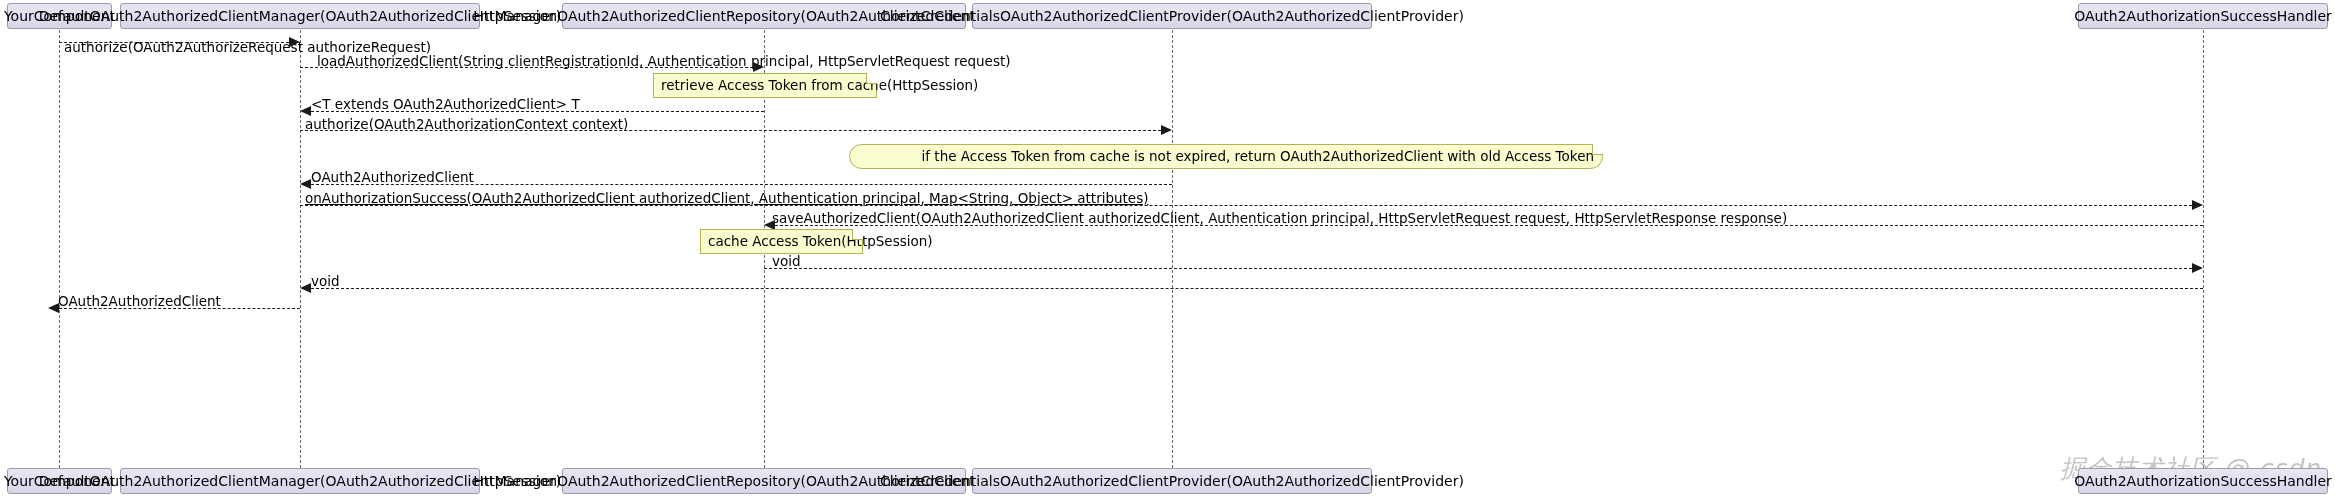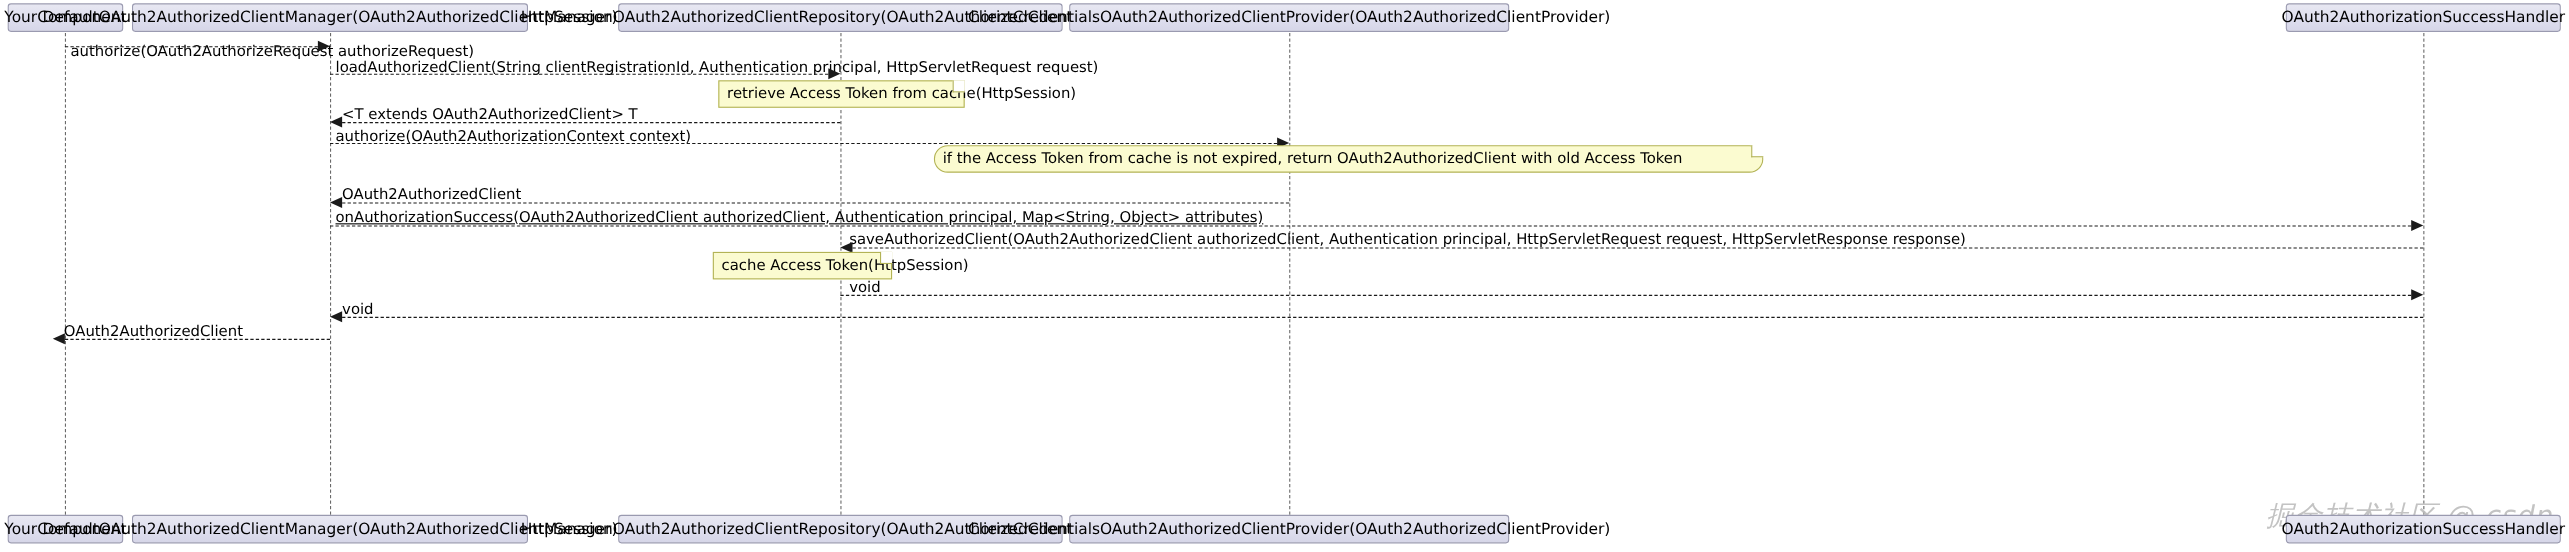--- a/index.html
+++ b/index.html
@@ -89,21 +89,21 @@
   .note .fold {
     position: absolute;
     top: -1px;
     right: -1px;
     width: 10px;
     height: 10px;
     background: #ffffff;
     border-left: 1px solid #b3b356;
     border-bottom: 1px solid #b3b356;
   }
-  .note-line { display: block; }
+  .note-line { display: block; text-align: right; }
 
   
   .watermark {
     position: absolute;
     font-size: 25px;
     color: #b9b9b9;
     white-space: nowrap;
     font-style: italic;
     letter-spacing: 1px;
     opacity: 0.85;
@@ -134,55 +134,55 @@
   <div class="lifeline" style="left:59px;"></div>
   <div class="lifeline" style="left:300px;"></div>
   <div class="lifeline" style="left:764px;"></div>
   <div class="lifeline" style="left:1172px;"></div>
   <div class="lifeline" style="left:2203px;"></div>
 
   <div class="msg-label" style="left:64px; top:30px;margin-top:11px;">authorize(OAuth2AuthorizeRequest authorizeRequest)</div>
   <div class="msg-line" style="left:59px; top:42px; width:230px;"></div>
   <div class="arrow-head right" style="left:289px; top:37px;"></div>
 
-  <div class="msg-label" style="left:305px; top:55px;">loadAuthorizedClient(String clientRegistrationId, Authentication principal, HttpServletRequest request)</div>
+  <div class="msg-label" style="left:317px; top:55px;">loadAuthorizedClient(String clientRegistrationId, Authentication principal, HttpServletRequest request)</div>
   <div class="msg-line" style="left:300px; top:67px; width:453px;"></div>
   <div class="arrow-head right" style="left:753px; top:62px;"></div>
 
   <div class="note" style="left:653px; top:73px; width:224px;">
     <span class="fold"></span>
     <span class="note-line">retrieve Access Token from cache(HttpSession)</span>
   </div>
 
   <div class="msg-label" style="left:311px; top:98px;">&lt;T extends OAuth2AuthorizedClient&gt; T</div>
   <div class="msg-line" style="left:311px; top:111px; width:453px;"></div>
   <div class="arrow-head left" style="left:300px; top:106px;"></div>
 
   <div class="msg-label" style="left:305px; top:118px;">authorize(OAuth2AuthorizationContext context)</div>
   <div class="msg-line" style="left:300px; top:130px; width:861px;"></div>
   <div class="arrow-head right" style="left:1161px; top:125px;"></div>
 
-  <div class="note" style="left:849px; top:132px; width:754px;border-radius:20px;">
+  <div class="note" style="left:849px; top:144px; width:754px;border-radius:20px;">
     <span class="fold"></span>
     <span class="note-line">if the Access Token from cache is not expired, return OAuth2AuthorizedClient with old Access Token</span>
   </div>
 
   <div class="msg-label" style="left:311px; top:171px;">OAuth2AuthorizedClient</div>
   <div class="msg-line" style="left:311px; top:184px; width:861px;"></div>
   <div class="arrow-head left" style="left:300px; top:179px;"></div>
 
   <div class="msg-label" style="left:305px; top:192px;text-decoration:underline;">onAuthorizationSuccess(OAuth2AuthorizedClient authorizedClient, Authentication principal, Map&lt;String, Object&gt; attributes)</div>
   <div class="msg-line" style="left:300px; top:205px; width:1892px;"></div>
   <div class="arrow-head right" style="left:2192px; top:200px;"></div>
 
   <div class="msg-label" style="left:772px; top:212px;">saveAuthorizedClient(OAuth2AuthorizedClient authorizedClient, Authentication principal, HttpServletRequest request, HttpServletResponse response)</div>
   <div class="msg-line" style="left:775px; top:225px; width:1428px;"></div>
   <div class="arrow-head left" style="left:764px; top:220px;"></div>
 
-  <div class="note" style="left:648px; top:229px; width:163px;">
+  <div class="note" style="left:700px; top:229px; width:163px;">
     <span class="fold"></span>
     <span class="note-line">cache Access Token(HttpSession)</span>
   </div>
 
   <div class="msg-label" style="left:772px; top:255px;">void</div>
   <div class="msg-line" style="left:764px; top:268px; width:1428px;"></div>
   <div class="arrow-head right" style="left:2192px; top:263px;"></div>
 
   <div class="msg-label" style="left:311px; top:275px;">void</div>
   <div class="msg-line" style="left:311px; top:288px; width:1892px;"></div>

